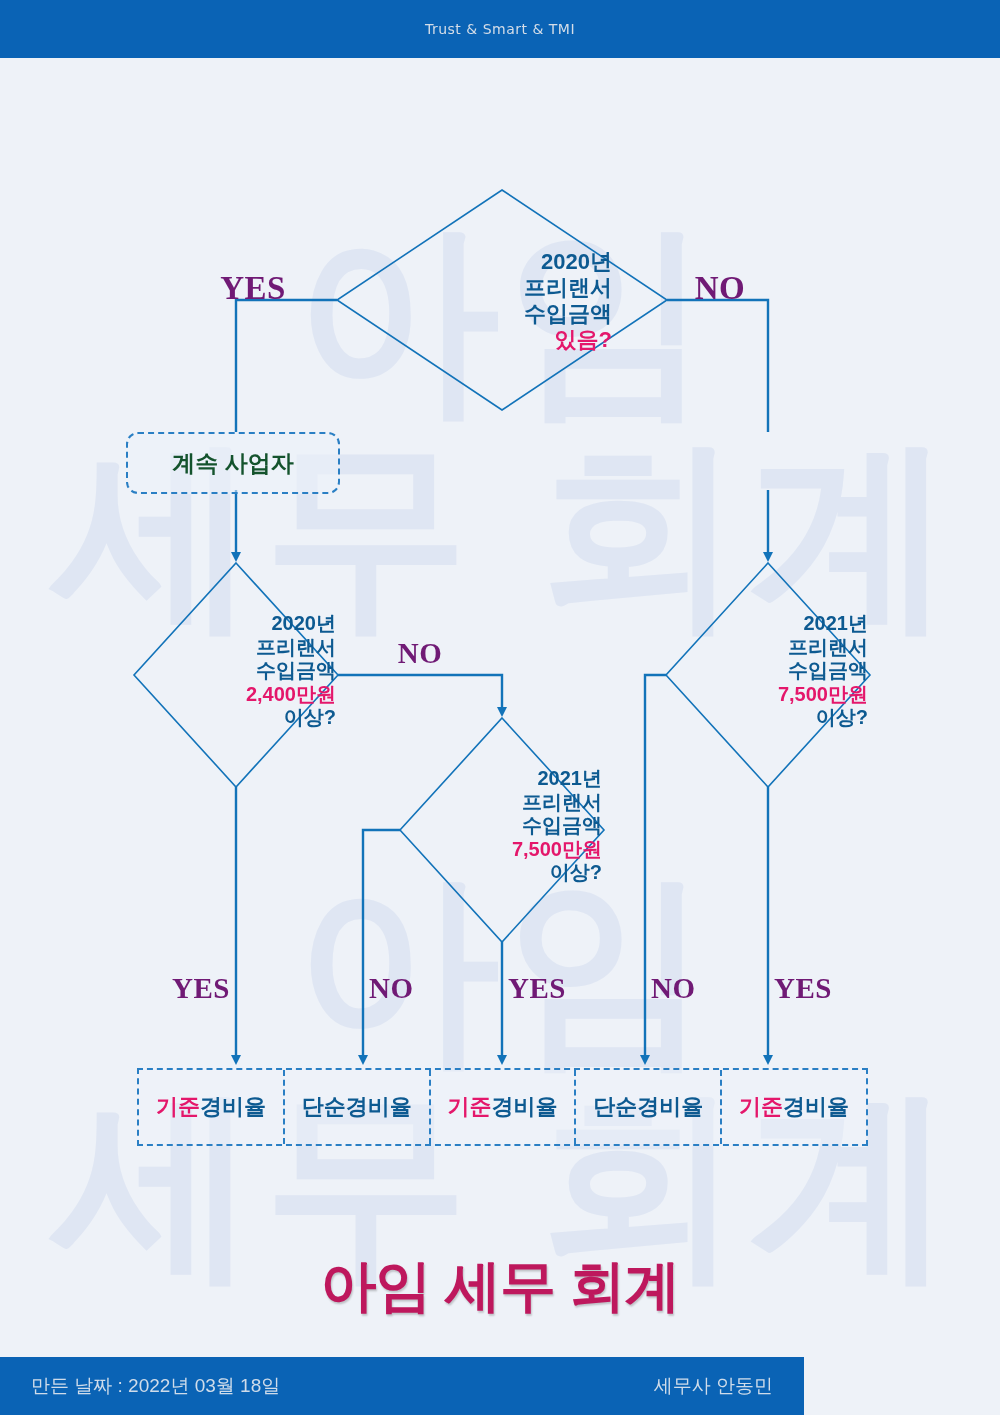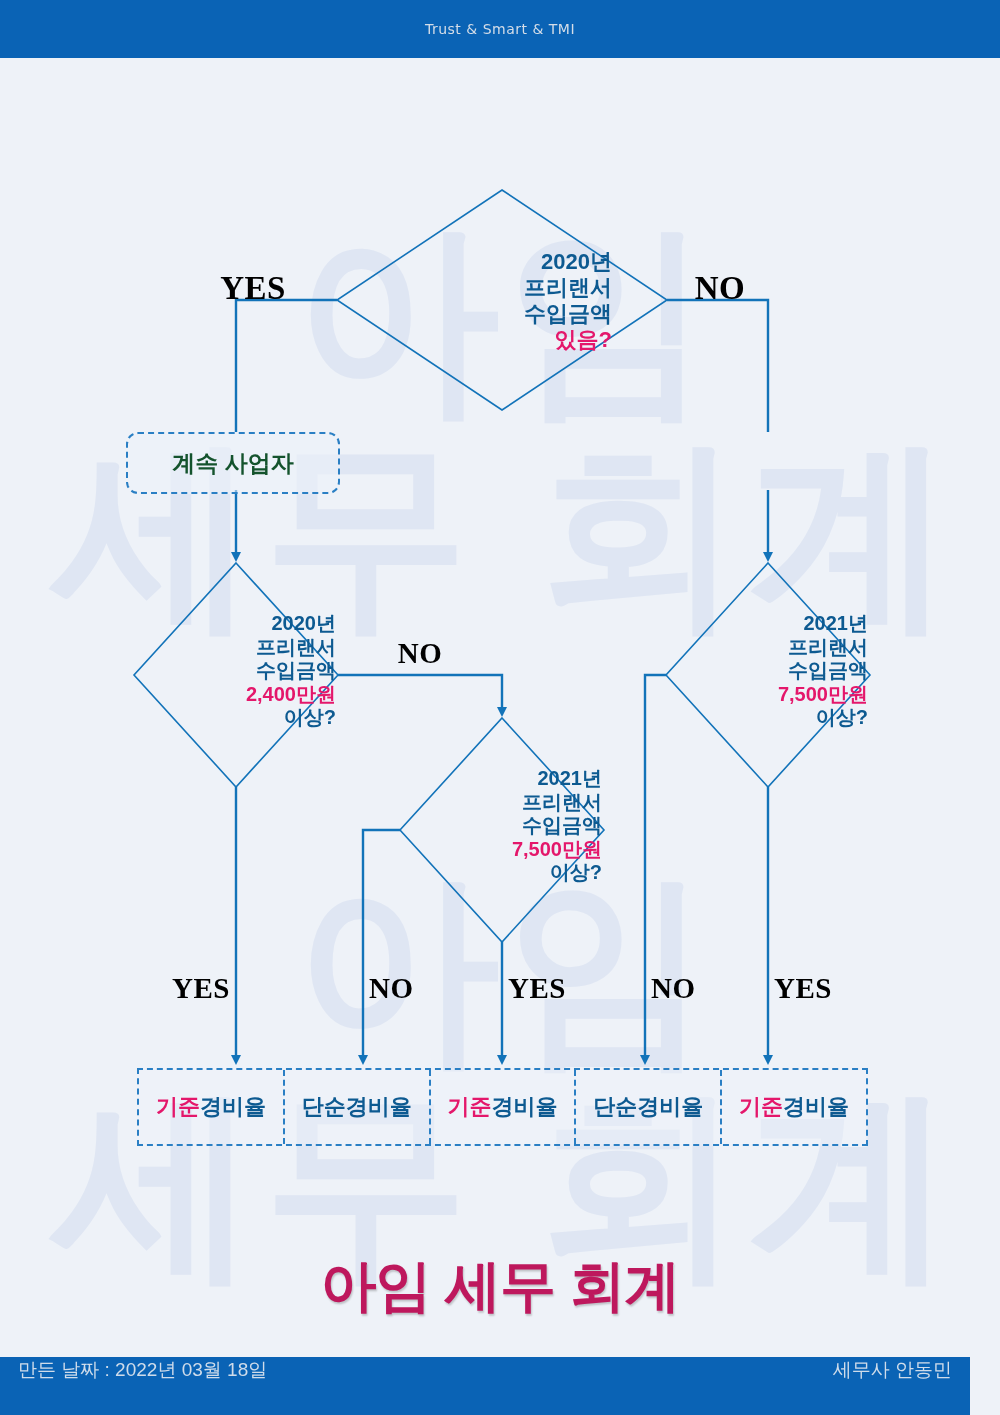--- a/index.html
+++ b/index.html
@@ -122,21 +122,21 @@
     justify-content: center;
     color: #14532d;
     font-weight: bold;
     font-size: 23px;
     font-family: "Liberation Sans", sans-serif;
   }
 
   
   .branch {
     position: absolute;
-    color: #000000;
+    color: #701a75;
     font-weight: bold;
     font-family: "Liberation Serif", serif;
     text-align: center;
     letter-spacing: 0.5px;
   }
   .branch.big { font-size: 33px; }
   .branch.med { font-size: 29px; }
 
   
   #result-row {
@@ -175,26 +175,27 @@
     font-weight: bold;
     letter-spacing: -1px;
     text-shadow: 1px 2px 2px rgba(0,0,0,0.2);
     font-family: "Liberation Sans", sans-serif;
   }
 
   
   #footer {
     position: absolute;
     left: 0; top: 1357px;
-    width: 970px; height: 58px;
+    width: 804px; height: 58px;
     background: #0a63b5;
     display: flex;
+    align-items: center;
     justify-content: space-between;
     box-sizing: border-box;
-    padding: 0 18px;
+    padding: 0 31px;
   }
   #footer .f-text {
     color: #cfdcea;
     font-size: 19px;
     font-family: "Liberation Sans", sans-serif;
   }
 </style>
 </head>
 <body>
 

